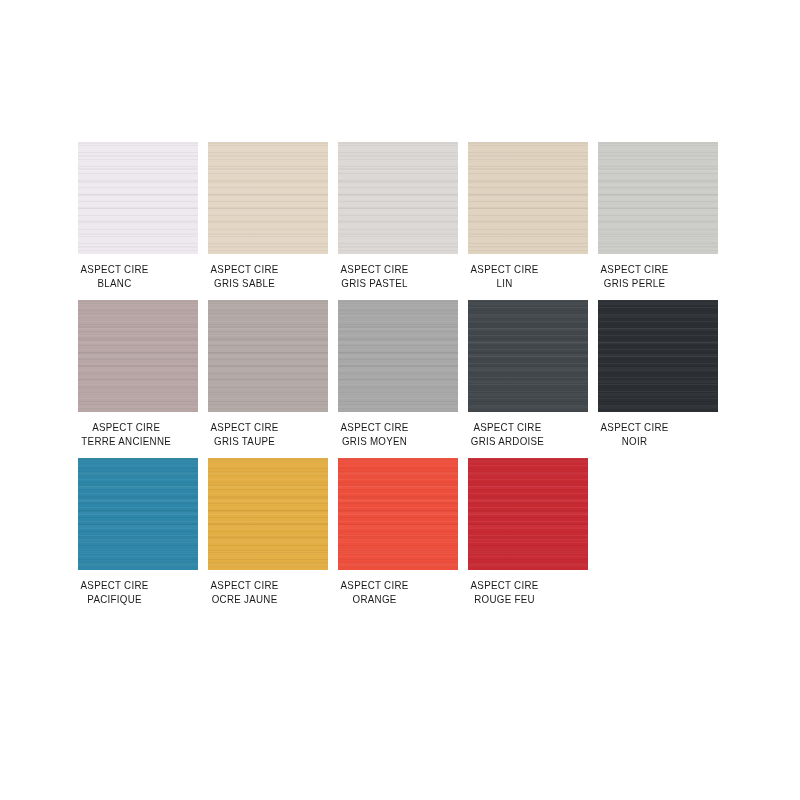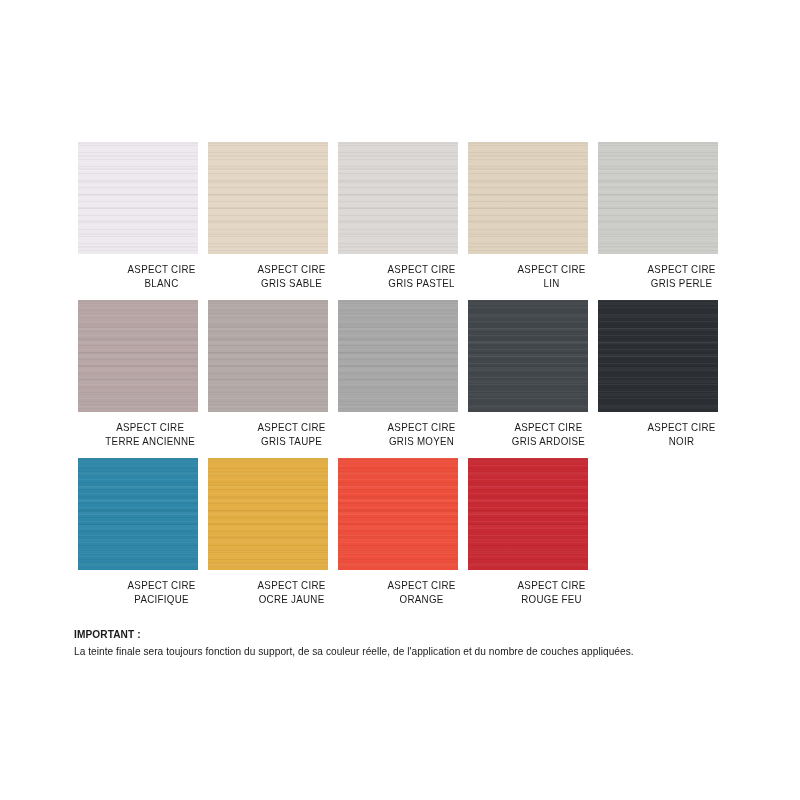--- a/index.html
+++ b/index.html
@@ -35,21 +35,21 @@
     flex-direction: row;
     justify-content: flex-start;
     margin-bottom: 10px;
   }
 
   .swatch-cell {
     width: 120px;
     margin-right: 10px;
     display: flex;
     flex-direction: column;
-    align-items: flex-end;
+    align-items: flex-start;
   }
 
   .swatch-chip {
     width: 120px;
     height: 112px;
     position: relative;
     overflow: hidden;
   }
 
   
@@ -269,18 +269,14 @@
             <div class="grain2"></div>
           </div>
           <div class="swatch-caption">
             <span class="line">ASPECT CIRE</span>
             <span class="line">ROUGE FEU</span>
           </div>
         </div>
       </div>
     </div>
 
-  <div class="footer-note">
-    <div class="footer-title">IMPORTANT :</div>
-    <div class="footer-text">La teinte finale sera toujours fonction du support, de sa couleur réelle, de l'application et du nombre de couches appliquées.</div>
-  </div>
 
 </div>
 
 </body></html>

